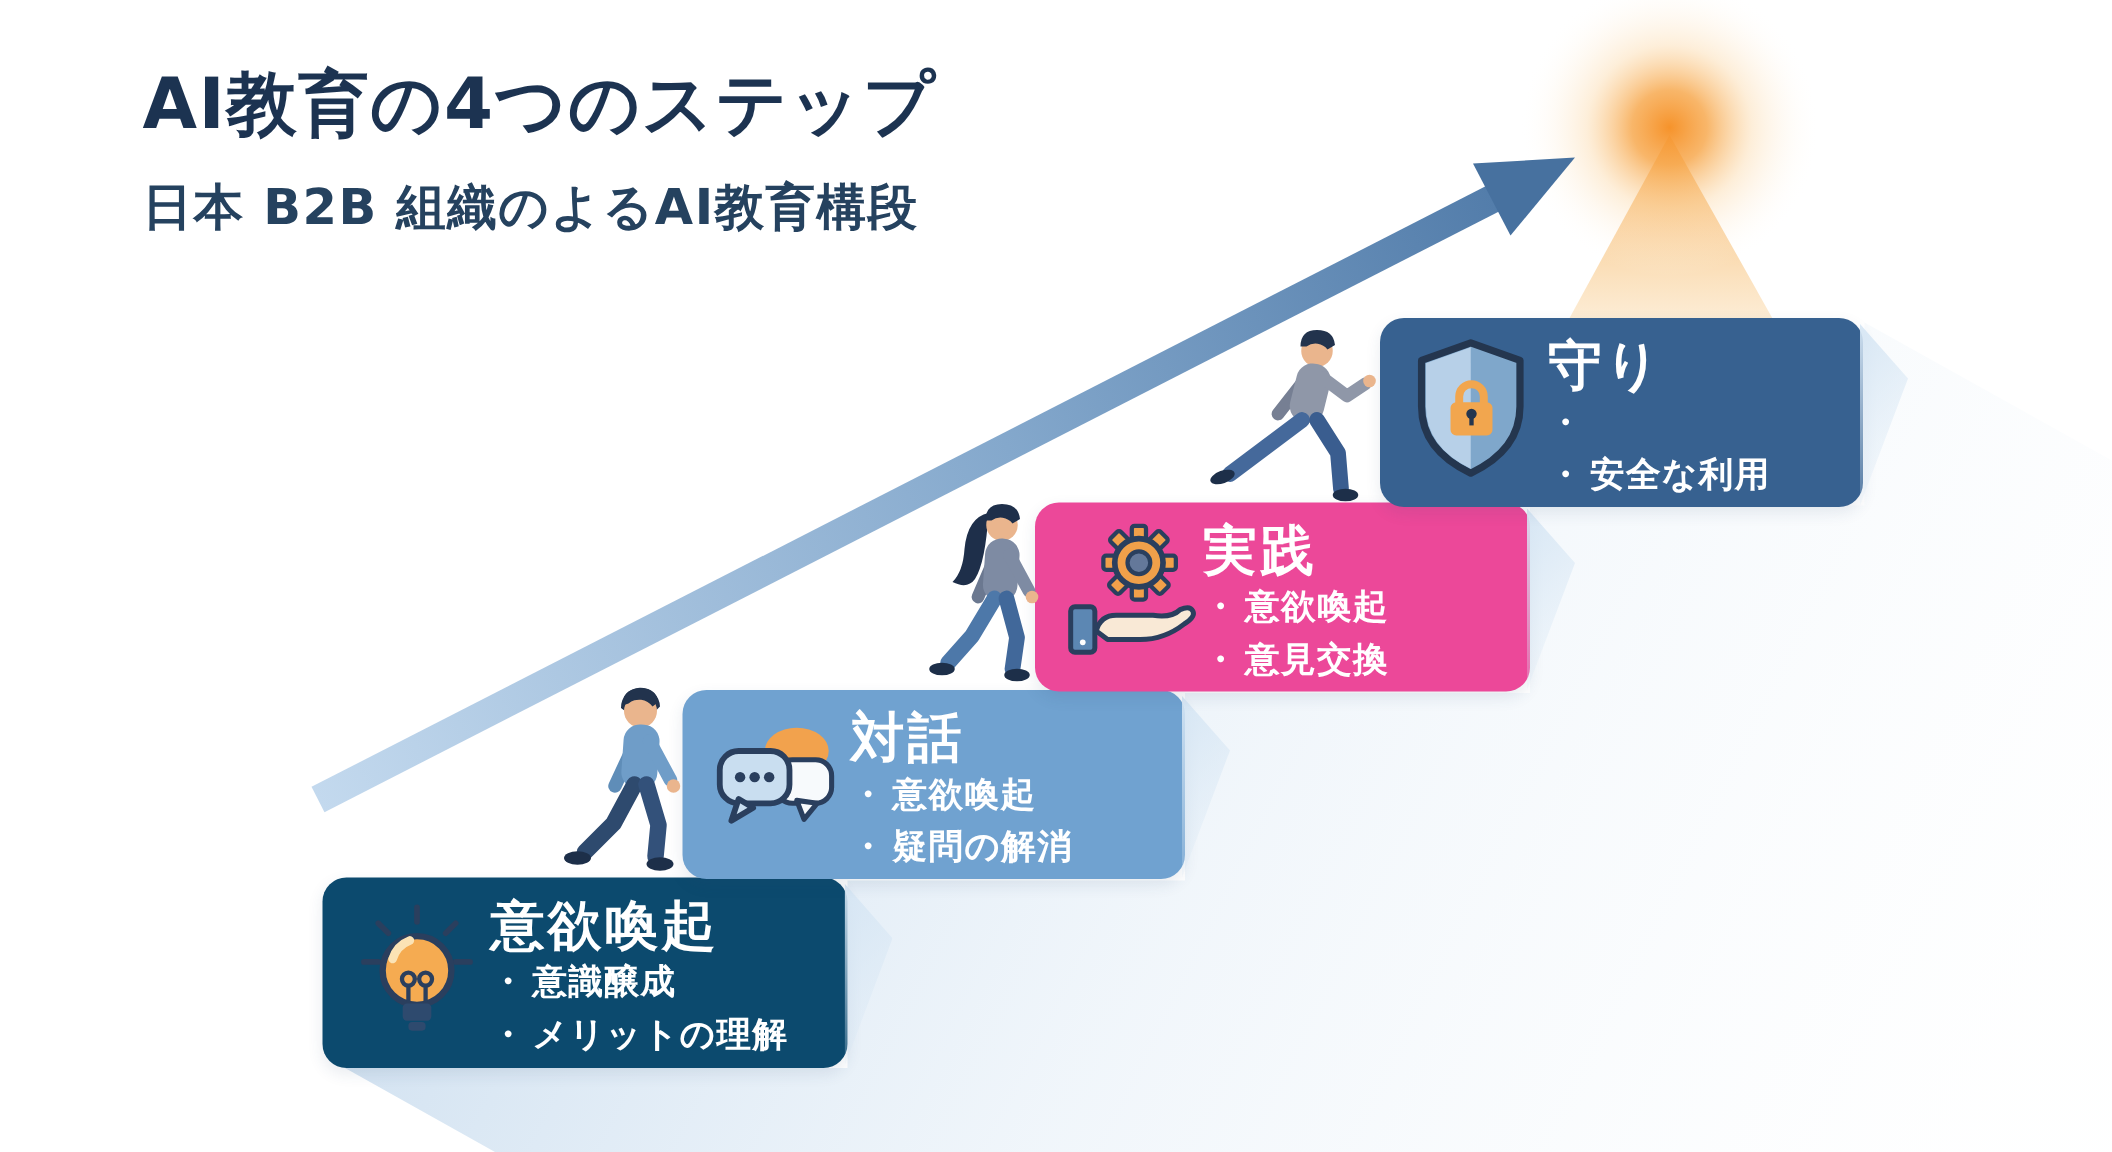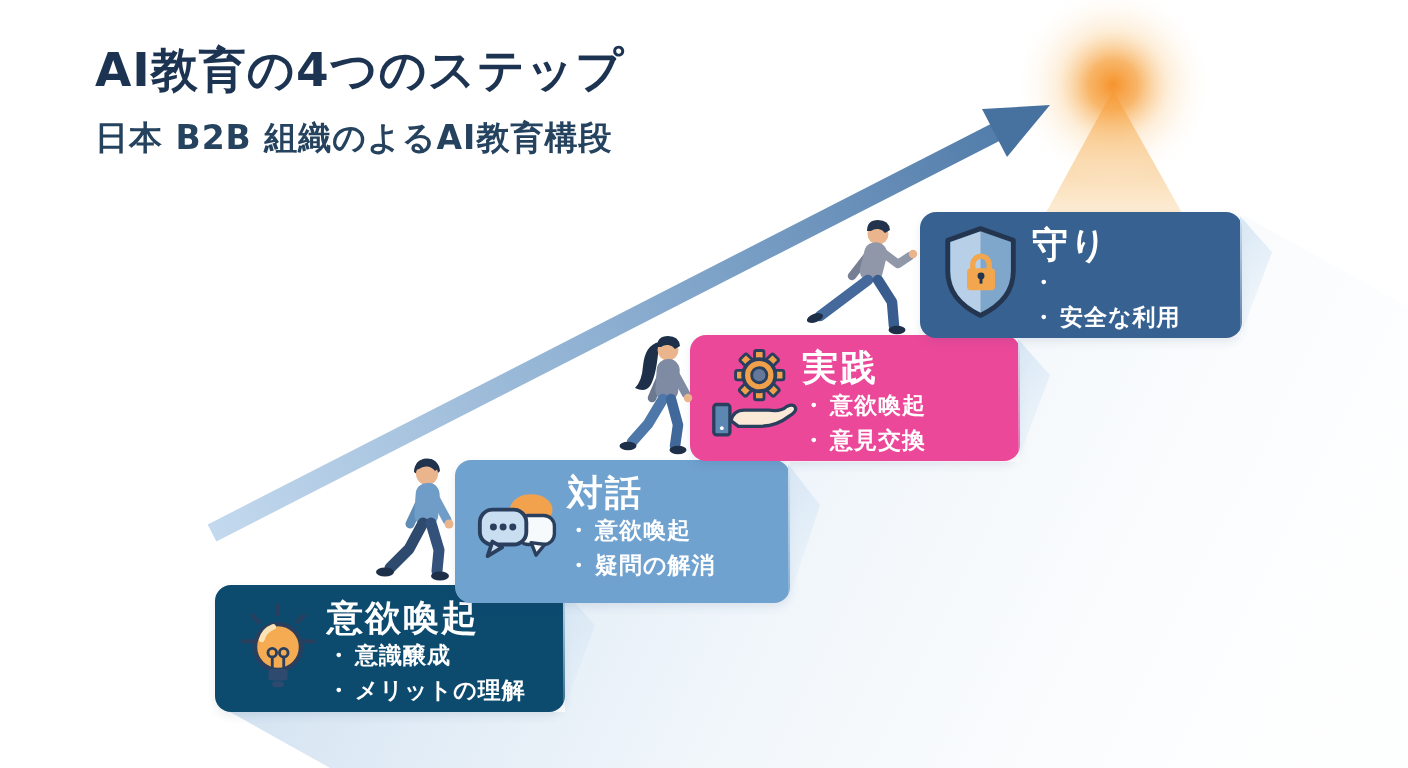--- a/index.html
+++ b/index.html
@@ -106,21 +106,21 @@
         <span class="marker">・</span>
         <span>意識醸成</span>
       </div>
       <div class="bullet">
         <span class="marker">・</span>
         <span>メリットの理解</span>
       </div>
     </div>
   </div>
 
-  <div class="step" style="left: 455px; top: 460px; width: 335px; height: 143px; background: rgb(112, 162, 208);">
+  <div class="step" style="left: 455px; top: 460px; width: 335px; height: 126px; background: rgb(112, 162, 208);">
     <div class="bevel"></div>
     <span class="step-icon">
       <svg width="92" height="86" viewBox="0 0 95 86">
         <ellipse cx="58" cy="22" rx="22" ry="16" fill="#f2a24d"></ellipse>
         <g fill="#f7fafc" stroke="#2a3f5e" stroke-width="3.5" stroke-linejoin="round">
           <rect x="44" y="28" width="38" height="30" rx="11"></rect>
           <path d="M58,56 l5,13 l9,-11 z"></path>
         </g>
         <g fill="#c9def0" stroke="#2a3f5e" stroke-width="4" stroke-linejoin="round">
           <rect x="5" y="22" width="48" height="36" rx="13"></rect>

